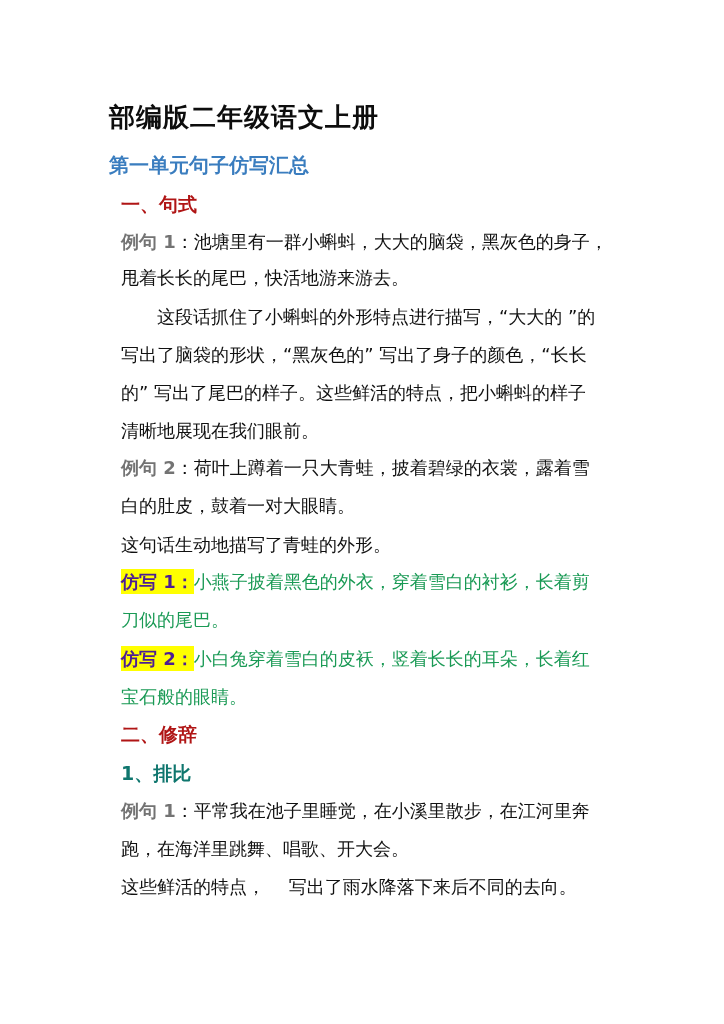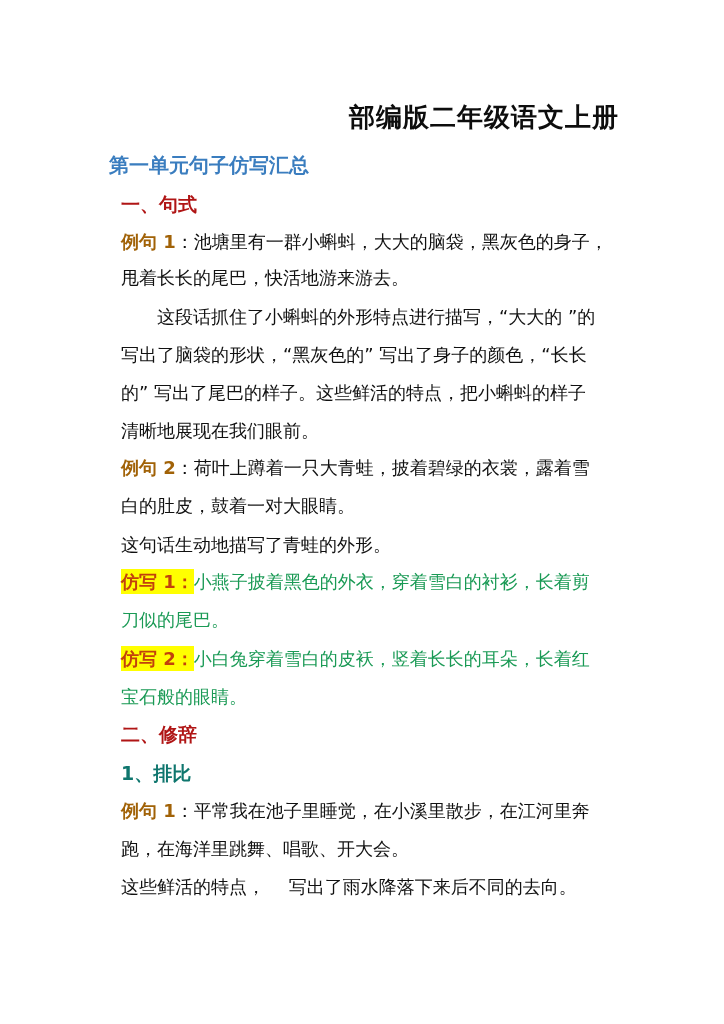--- a/index.html
+++ b/index.html
@@ -1,27 +1,27 @@
 <!DOCTYPE html>
 <html><head>
   <meta charset="utf-8">
   <style>
     html, body { margin: 0; padding: 0; background: #ffffff; }
     body { width: 724px; height: 1024px; position: relative; overflow: hidden;
       font-family: "DejaVu Sans", "Liberation Sans", sans-serif; color: #111; }
     .page { position: absolute; left: 109px; top: 0; width: 510px; }
-    .title { position: absolute; left: 0; width: 510px; top: 100px; text-align: right;
+    .title { position: absolute; left: 0; width: 510px; top: 100px; text-align: left;
       font-size: 26px; font-weight: bold; color: #0d0d0d; letter-spacing: 1px; }
     .subtitle { position: absolute; left: 0; width: 510px; top: 152px; text-align: left;
       font-size: 20px; font-weight: bold; color: #3a7dbf; }
     .line { position: absolute; left: 0; font-size: 18px; white-space: nowrap; line-height: 24px; margin-left: 12px; }
     .h-red { color: #b01515; font-weight: bold; font-size: 19px; }
     .h-blue { color: #0f766e; font-weight: bold; font-size: 19px; }
-    .lbl { color: #a16207; font-weight: bold; }
-    .fx { background: #ffff00; color: #c2410c; font-weight: bold; padding: 2px 0; }
+    .lbl { color: #737373; font-weight: bold; }
+    .fx { background: #ffff00; color: #4c1d95; font-weight: bold; padding: 2px 0; }
     .green { color: #1a9a55; }
   </style>
 </head>
 <body>
 
 <div class="page">
   <div class="title">部编版二年级语文上册</div>
   <div class="subtitle">第一单元句子仿写汇总</div>
 
   <div class="line h-red" style="top:192px">一、句式</div>

